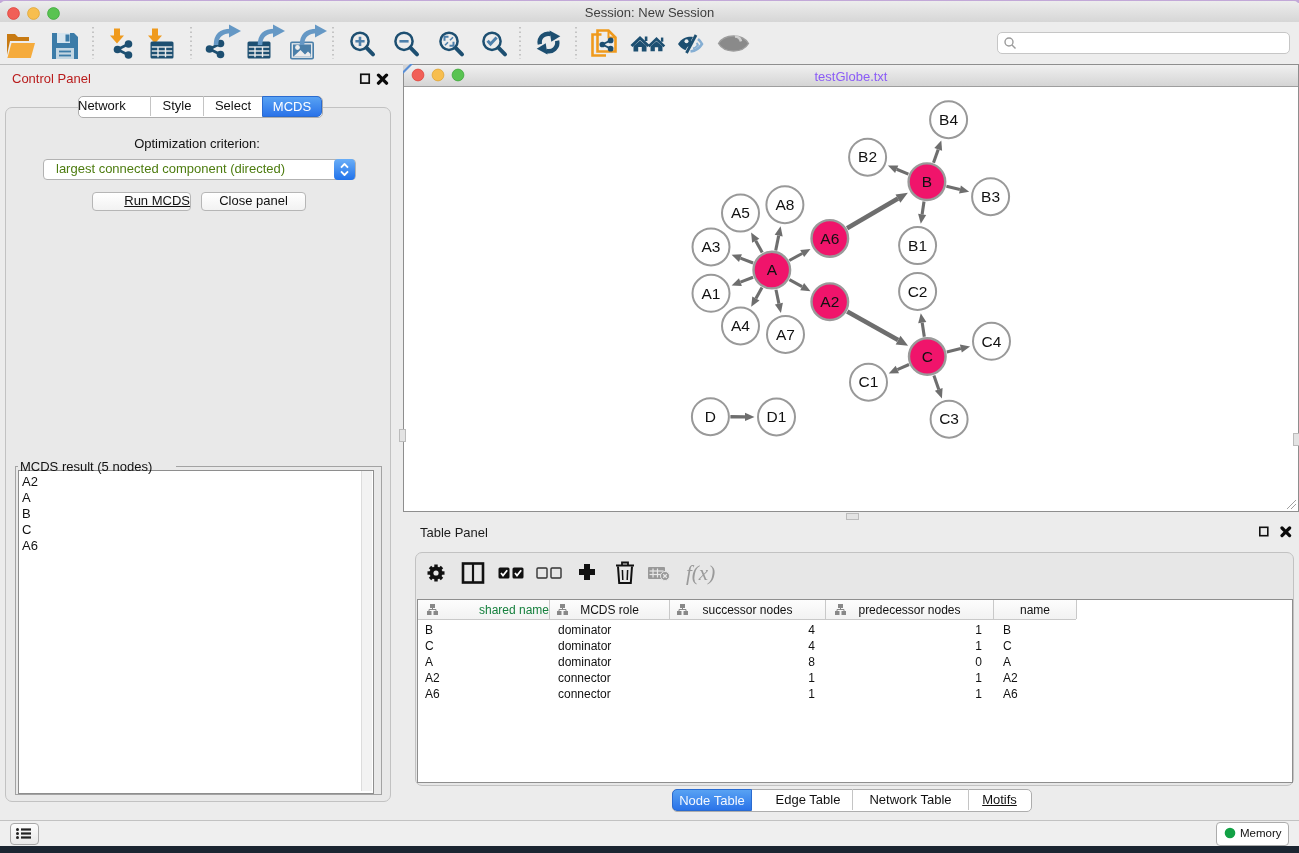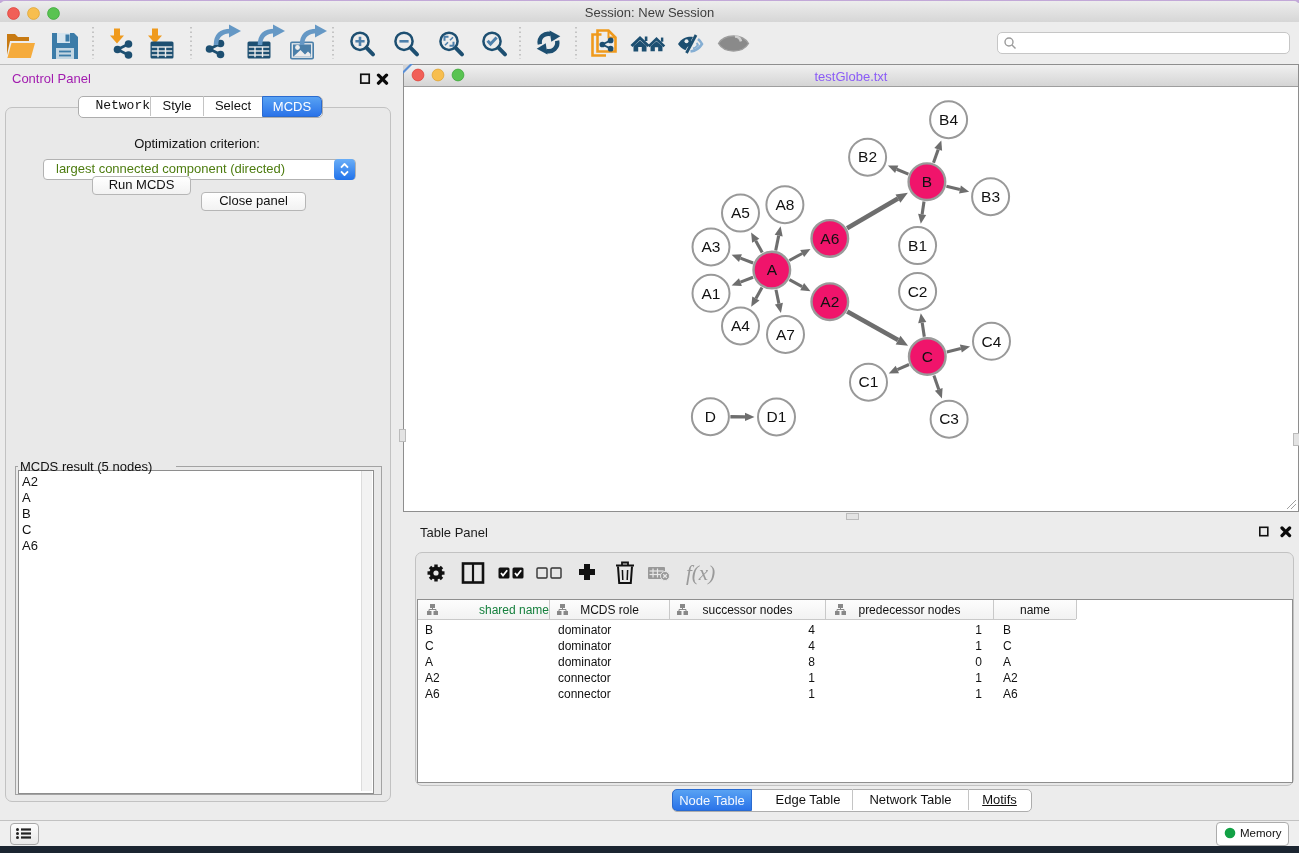--- a/index.html
+++ b/index.html
@@ -156,45 +156,45 @@
 </g>
 </svg>
 
 <div class="abs" style="left:997px;top:32px;width:291px;height:20px;background:#fff;border:1px solid #c6c6c6;border-radius:5px;"></div>
 <svg class="abs" style="left:1003px;top:36px;" width="14" height="14">
   <circle cx="6" cy="6" r="4" fill="none" stroke="#9b9b9b" stroke-width="1.4"></circle>
   <line x1="9" y1="9" x2="12.5" y2="12.5" stroke="#9b9b9b" stroke-width="1.4"></line>
 </svg>
 
 <div class="abs" style="left:0;top:65px;width:400px;height:755px;background:#ececec;"></div>
-<div class="abs" style="left:12px;top:71px;font-size:13px;color:#a21caf;">Control Panel</div>
+<div class="abs" style="left:12px;top:71px;font-size:13px;color:#b91c1c;">Control Panel</div>
 <svg class="abs" style="left:359px;top:73px;" width="32" height="13">
   <rect x="1.8" y="1.3" width="8.4" height="8.8" fill="none" stroke="#111" stroke-width="1.7"></rect>
   <path d="M19.5,2.2 L27.5,10.2 M27.5,2.2 L19.5,10.2" stroke="#0a0a0a" stroke-width="3.3" stroke-linecap="round"></path>
 </svg>
 
 <div class="abs" style="left:5px;top:107px;width:384px;height:693px;background:#e9e9e9;border:1px solid #c2c2c2;border-radius:7px;"></div>
 
 <div class="abs" style="left:78px;top:96px;width:243px;height:20px;background:#fff;border:1px solid #adadad;border-radius:5px;"></div>
-<div class="abs" style="left:78px;top:96px;width:73px;height:20px;font-size:13px;color:#111;text-align:right;line-height:20px;border-right:1px solid #c4c4c4;box-sizing:border-box;font-family:Liberation Mono, monospace;">Network</div>
+<div class="abs" style="left:78px;top:96px;width:73px;height:20px;font-size:13px;color:#111;text-align:left;line-height:20px;border-right:1px solid #c4c4c4;box-sizing:border-box;">Network</div>
 <div class="abs" style="left:151px;top:96px;width:53px;height:20px;font-size:13px;color:#111;text-align:center;line-height:20px;border-right:1px solid #c4c4c4;box-sizing:border-box;">Style</div>
 <div class="abs" style="left:204px;top:96px;width:58px;height:20px;font-size:13px;color:#111;text-align:center;line-height:20px;">Select</div>
 <div class="abs" style="left:262px;top:96px;width:60px;height:21px;top:96px;background:linear-gradient(#58a2f3,#2a73e9);border:1px solid #2a6bd0;border-radius:0 5px 5px 0;box-sizing:border-box;font-size:13px;color:#fff;text-align:center;line-height:20px;">MCDS</div>
 
 <div class="abs" style="left:5px;top:136px;width:384px;text-align:center;font-size:13px;color:#111;">Optimization criterion:</div>
 
 <div class="abs" style="left:43px;top:159px;width:311px;height:19px;background:#fff;border:1px solid #b2b2b2;border-radius:4px;"></div>
 <div class="abs" style="left:56px;top:161px;font-size:13px;color:#4d7c0f;">largest connected component (directed)</div>
 <div class="abs" style="left:334px;top:159px;width:21px;height:21px;background:linear-gradient(#6aaef7,#2172ea);border-radius:4px;"></div>
 <svg class="abs" style="left:334px;top:159px;" width="21" height="21">
   <path d="M7,8.6 L10.5,5 L14,8.6" fill="none" stroke="#fff" stroke-width="1.8" stroke-linejoin="round"></path>
   <path d="M7,12.4 L10.5,16 L14,12.4" fill="none" stroke="#fff" stroke-width="1.8" stroke-linejoin="round"></path>
 </svg>
 
-<div class="abs" style="left:92px;top:176px;width:97px;height:17px;background:linear-gradient(#ffffff,#f2f2f2);border:1px solid #b6b6b6;border-radius:4px;text-align:center;font-size:13px;color:#111;line-height:16px;">Run MCDS</div>
+<div class="abs" style="left:92px;top:192px;width:97px;height:17px;background:linear-gradient(#ffffff,#f2f2f2);border:1px solid #b6b6b6;border-radius:4px;text-align:right;font-size:13px;color:#111;line-height:16px;text-decoration:underline;">Run MCDS</div>
 <div class="abs" style="left:201px;top:192px;width:103px;height:17px;background:linear-gradient(#ffffff,#f2f2f2);border:1px solid #b6b6b6;border-radius:4px;text-align:center;font-size:13px;color:#111;line-height:16px;">Close panel</div>
 
 <div class="abs" style="left:18px;top:470px;width:354px;height:322px;background:#fff;border:1px solid #8e8e8e;"></div>
 
 <div class="abs" style="left:15px;top:466px;width:3px;height:1px;background:#a3a3a3;"></div>
 <div class="abs" style="left:176px;top:466px;width:206px;height:1px;background:#a3a3a3;"></div>
 <div class="abs" style="left:15px;top:466px;width:1px;height:329px;background:#a3a3a3;"></div>
 <div class="abs" style="left:381px;top:466px;width:1px;height:329px;background:#a3a3a3;"></div>
 <div class="abs" style="left:15px;top:794px;width:367px;height:1px;background:#a3a3a3;"></div>
 <div class="abs" style="left:20px;top:459px;font-size:13px;color:#111;">MCDS result (5 nodes)</div>

